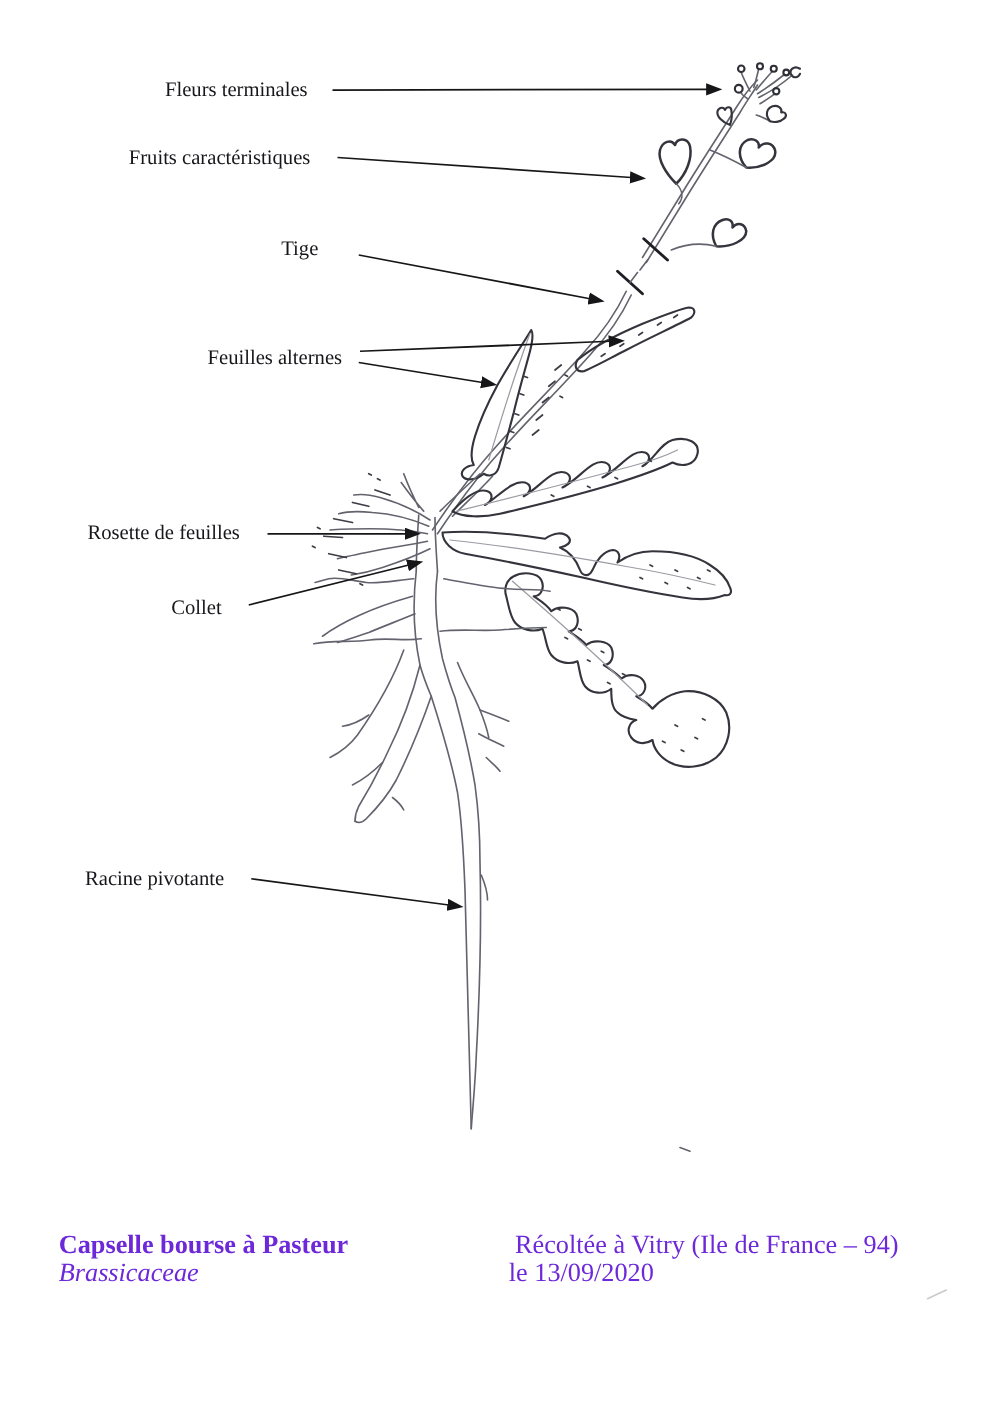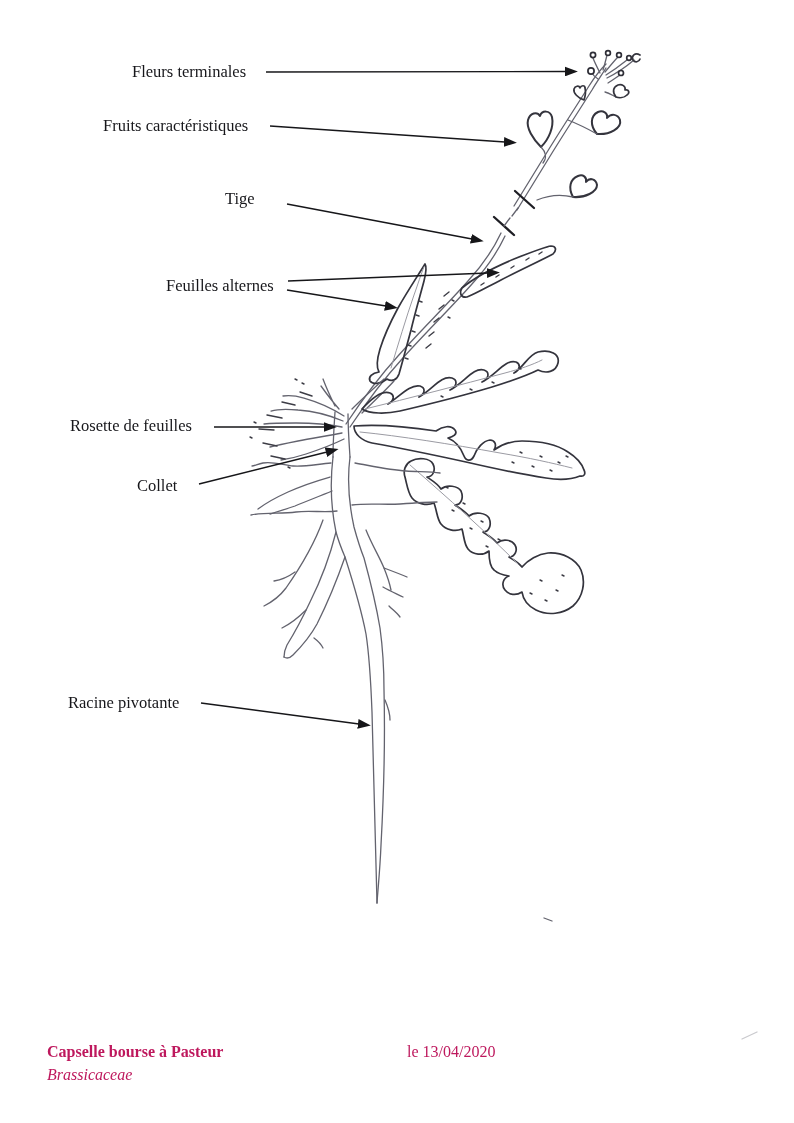--- a/index.html
+++ b/index.html
@@ -16,21 +16,21 @@
   }
   .ink{fill:none;stroke:#34343d;stroke-width:1.7;stroke-linecap:round;stroke-linejoin:round;}
   .ink2{fill:none;stroke:#34343d;stroke-width:2;stroke-linecap:round;stroke-linejoin:round;}
   .mid{fill:none;stroke:#63636e;stroke-width:1.3;stroke-linecap:round;stroke-linejoin:round;}
   .lite{fill:none;stroke:#9b9ba3;stroke-width:1;stroke-linecap:round;stroke-linejoin:round;}
   .dots{fill:none;stroke:#3c3c45;stroke-width:1.4;stroke-linecap:round;}
   .tick{fill:none;stroke:#1e1e24;stroke-width:2.3;stroke-linecap:round;}
   .bud{fill:#ffffff;stroke:#2e2e37;stroke-width:1.7;}
   .arrow{fill:none;stroke:#161619;stroke-width:1.4;}
   .faint{fill:none;stroke:#cacace;stroke-width:1.3;stroke-linecap:round;}
-  .footer-block{position:absolute;top:1040px;font-size:16px;line-height:23px;color:#be185d;white-space:nowrap;}
+  .footer-block{position:absolute;top:984px;font-size:21px;line-height:23px;color:#6d28d9;white-space:nowrap;}
   #footer-left{left:47px;font-weight:bold;}
   #footer-left .family{font-weight:normal;font-style:italic;}
   #footer-right{left:407px;font-weight:normal;}
   #footer-right .place{text-indent:5px;}
 </style>
 </head>
 <body>
 
 <div id="sheet">
 
@@ -157,16 +157,17 @@
     <text class="lbl" x="137" y="491">Collet</text>
     <text class="lbl" x="68" y="708">Racine pivotante</text>
   </g>
 </svg>
 
 <div class="footer-block" id="footer-left">
   <div>Capselle bourse à Pasteur</div>
   <div class="family">Brassicaceae</div>
 </div>
 <div class="footer-block" id="footer-right">
-  <div>le 13/04/2020</div>
+  <div class="place">Récoltée à Vitry (Ile de France – 94)</div>
+  <div>le 13/09/2020</div>
 </div>
 
 </div>
 
 </body></html>

